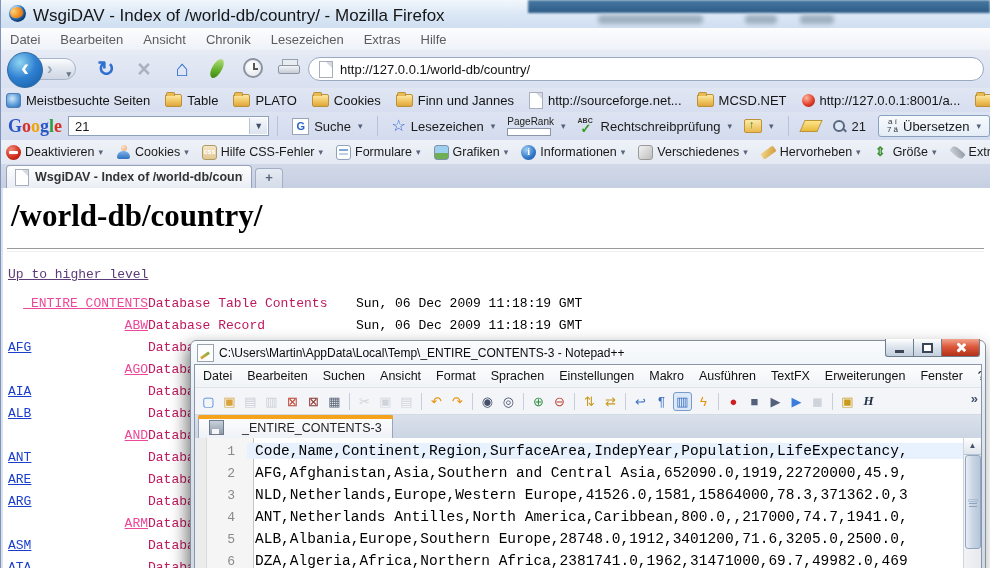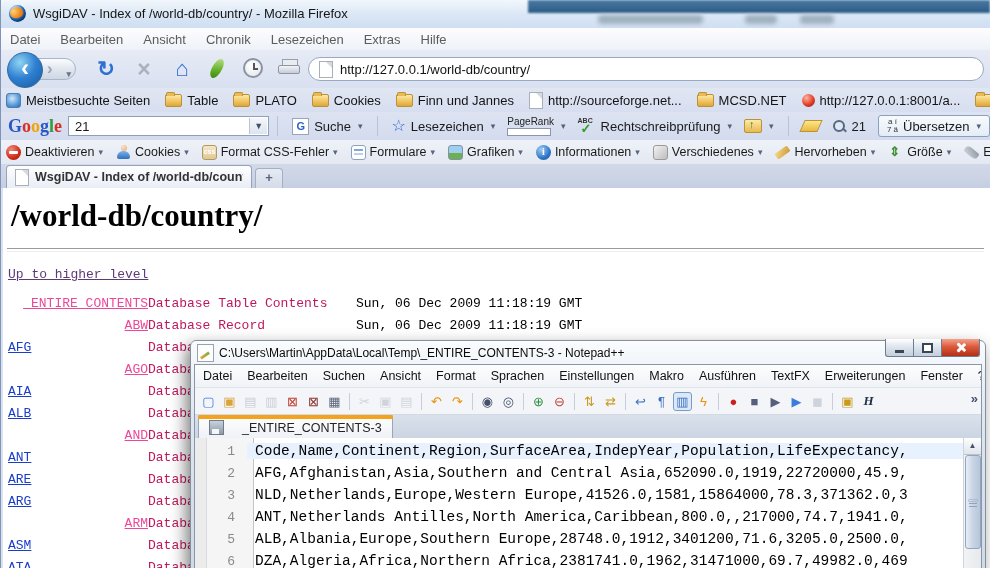--- a/index.html
+++ b/index.html
@@ -10,21 +10,21 @@
   
   .fx-titlebar{position:absolute;left:0;top:0;right:0;height:28px;
     background:linear-gradient(#f2f7fc,#d9e6f5 55%,#cfdff1);border-bottom:1px solid #b3c4da;}
   .bg-strip{position:absolute;left:528px;top:0;width:462px;height:13px;
     background:linear-gradient(#4a7aa2,#2b5a86);filter:blur(1px);}
   .bg-blob{position:absolute;top:15px;height:9px;background:#9fb0bf;border-radius:4px;filter:blur(2px);}
   .fx-appicon{position:absolute;left:9px;top:5px;width:17px;height:17px;border-radius:50%;
     background:radial-gradient(circle at 38% 32%,#bfe6ff 0 18%,#2f7fd0 45%,#134f93 72%),#134f93;box-shadow:inset -2px -2px 2px rgba(0,0,0,.25);}
   .fx-appicon::after{content:"";position:absolute;left:1px;top:2px;width:13px;height:11px;border-radius:50% 60% 40% 50%;
     background:radial-gradient(circle at 30% 30%,#ffd27a,#f08a1d 60%,#c45d07);transform:rotate(-18deg);}
-  .fx-title{position:absolute;left:33px;top:6px;font-size:13px;color:#161616;}
+  .fx-title{position:absolute;left:33px;top:6px;font-size:17px;color:#161616;}
 
   
   .fx-menubar{position:absolute;left:0;top:28px;right:0;height:22px;
     background:linear-gradient(#fdfdfe,#eef2f8);border-bottom:1px solid #d7dde7;
     display:flex;align-items:center;gap:20px;padding-left:10px;font-size:13px;color:#5c5c5c;}
   .fx-menubar span{cursor:default;}
 
   
   .fx-navbar{position:absolute;left:0;top:50px;right:0;height:38px;
     background:linear-gradient(#e6ebf5,#d9e0f0);border-bottom:1px solid #c3cde0;}
@@ -340,21 +340,21 @@
       <span>Deaktivieren</span>
       <span class="dev-caret">▾</span>
     </div>
     <div class="dev-item">
       <span class="dvi dv-cookies"></span>
       <span>Cookies</span>
       <span class="dev-caret">▾</span>
     </div>
     <div class="dev-item">
       <span class="dvi dv-css"></span>
-      <span>Format CSS-Fehler</span>
+      <span>Hilfe CSS-Fehler</span>
       <span class="dev-caret">▾</span>
     </div>
     <div class="dev-item">
       <span class="dvi dv-forms"></span>
       <span>Formulare</span>
       <span class="dev-caret">▾</span>
     </div>
     <div class="dev-item">
       <span class="dvi dv-images"></span>
       <span>Grafiken</span>

